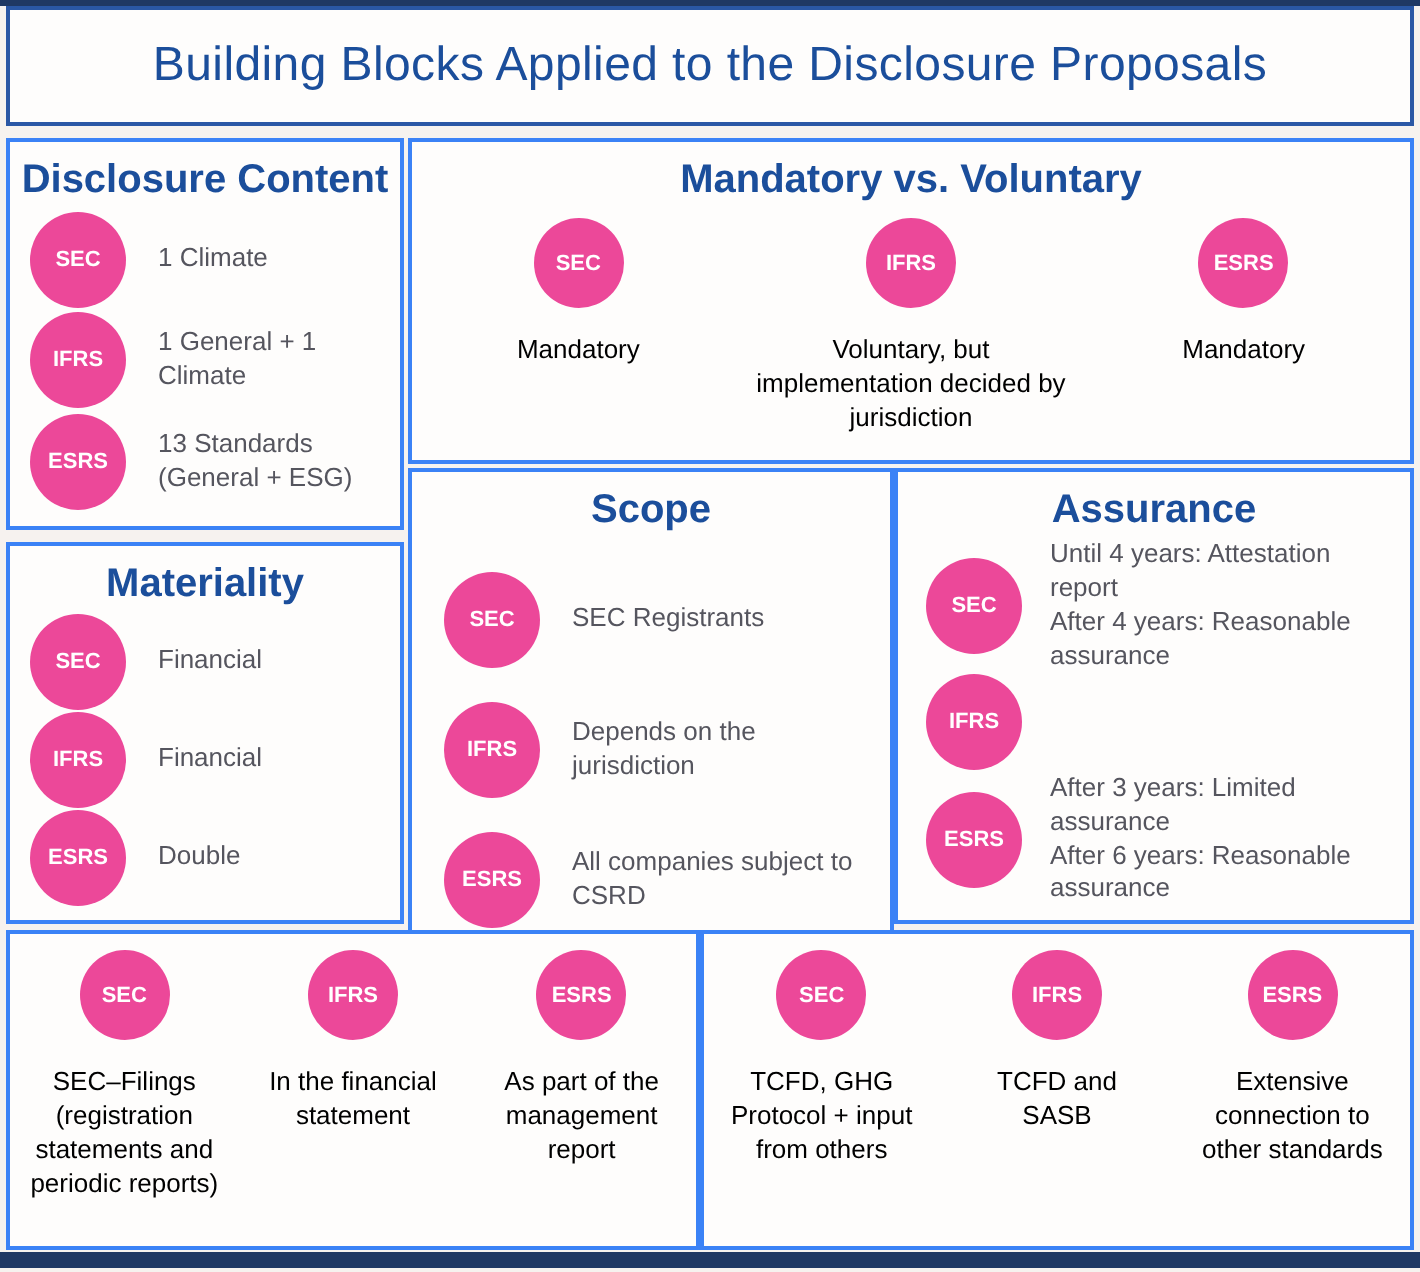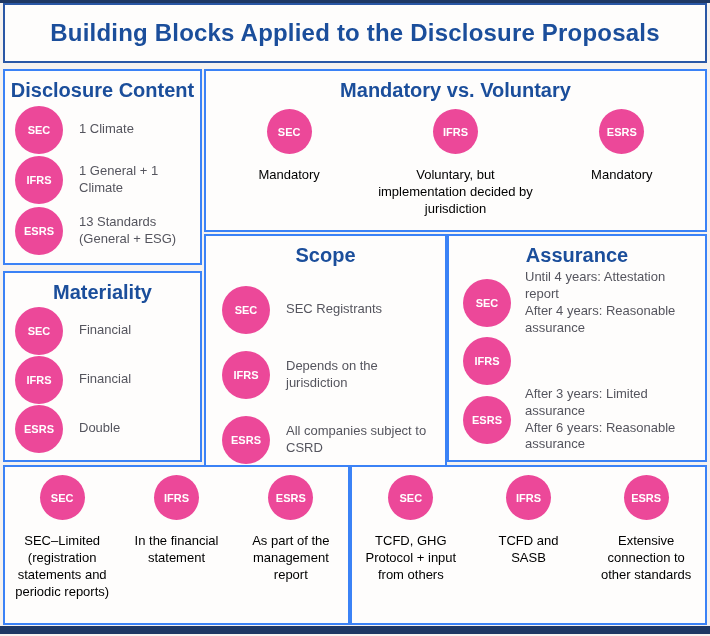--- a/index.html
+++ b/index.html
@@ -18,21 +18,21 @@
     position:absolute; left:0; top:626px; width:710px; height:8px;
     background:#1f3864;
   }
 
   .title-box {
     position:absolute; left:3px; top:3px; width:704px; height:60px;
     background:#fefdfc; border:2px solid #2a57a5;
     display:flex; align-items:center; justify-content:center;
   }
   .title {
-    color:#1b4e9b; font-size:24px; font-weight:700; letter-spacing:.2px;text-align:center;
+    color:#1b4e9b; font-size:24px; font-weight:400; letter-spacing:.2px;text-align:center;
   }
 
   .panel {
     position:absolute; background:#fefdfc; border:2px solid #3b82f6;
     display:flex; flex-direction:column;
   }
   .panel-heading {
     color:#1b4e9b; font-weight:700; font-size:20px; text-align:center;
     margin-top:8px; line-height:1.12; white-space:pre-line;
   }
@@ -173,21 +173,21 @@
 After 6 years: Reasonable
 assurance</span>
       </div>
     </div>
   </div>
 
   <div class="panel" id="p-channel">
     <div class="cols">
       <div class="col">
         <span class="badge">SEC</span>
-        <span class="col-text">SEC–Limited
+        <span class="col-text">SEC–Filings
 (registration
 statements and
 periodic reports)</span>
       </div>
       <div class="col">
         <span class="badge">IFRS</span>
         <span class="col-text">In the financial
 statement</span>
       </div>
       <div class="col">

